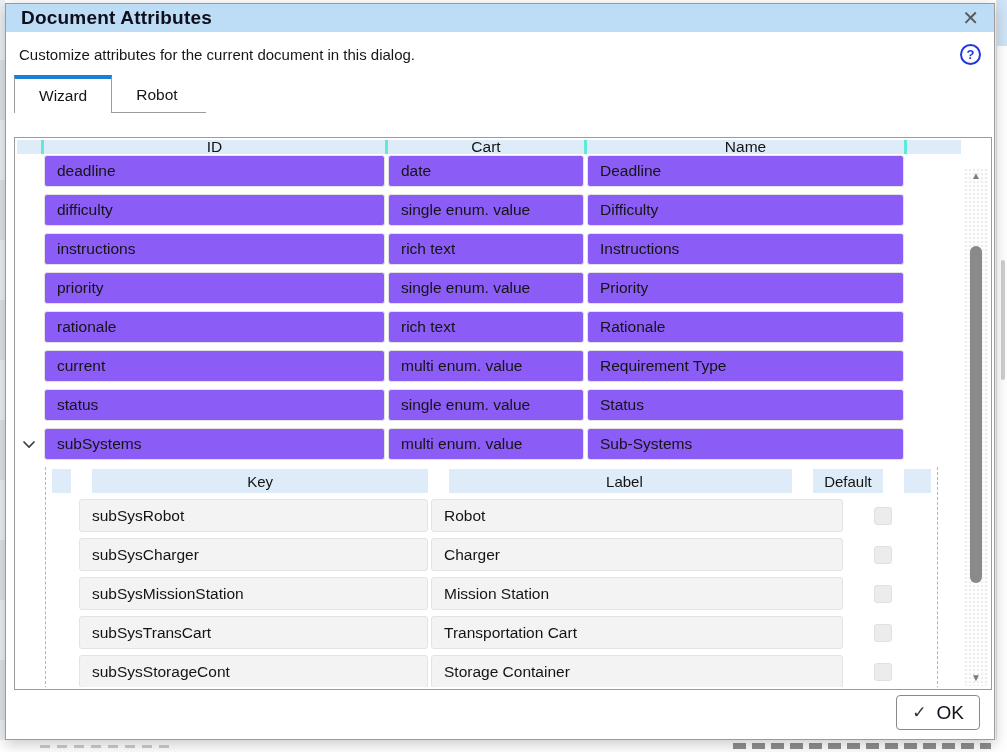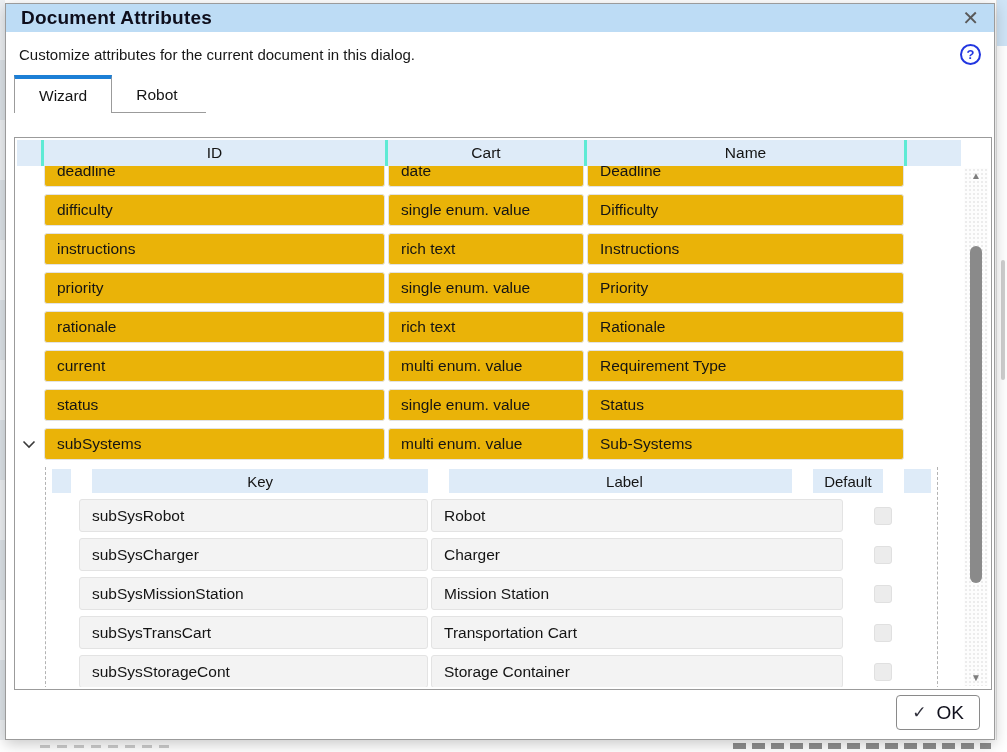--- a/index.html
+++ b/index.html
@@ -35,33 +35,33 @@
   .tabs{display:flex;align-items:stretch;margin:10px 0 0 8px;height:38px;}
   .tab{font-size:15.5px;color:#141414;display:flex;align-items:center;justify-content:center;
     padding:0 24px;box-sizing:border-box;background:#fff;}
   .tab.active{border:1px solid #9b9b9b;border-bottom:none;border-top:4px solid #1C7FD6;position:relative;z-index:2;}
   .tab.inactive{border-bottom:1px solid #9b9b9b;padding-top:3px;}
   .tabs .tail{width:4px;border-bottom:1px solid #9b9b9b;}
 
   
   .panel{position:absolute;left:8px;top:133px;width:978px;height:553px;border:1px solid #9b9b9b;
     box-sizing:border-box;background:#fff;}
-  .header-row{position:absolute;left:2px;right:30px;top:2px;height:26px;display:flex;gap:3px;
+  .header-row{position:absolute;left:2px;right:30px;top:2px;height:14px;display:flex;gap:3px;
     background:#5eead4;z-index:3;}
   .hcell{background:#DEEBF8;font-size:15.5px;color:#141414;display:flex;align-items:center;justify-content:center;}
   .h-corner{width:24px;}
   .h-id{width:341px;}
   .h-type{width:196px;}
   .h-name{width:317px;}
   .h-fill{flex:1;}
   .rows{position:absolute;left:2px;right:30px;top:2px;bottom:2px;overflow:hidden;padding-top:29px;}
   .arow{display:flex;gap:3px;height:32px;margin-bottom:7px;}
   .arow.clipped{margin-top:-14px;}
   .chev-col{width:24px;display:flex;align-items:center;justify-content:center;}
-  .cell{background:#eab308;border:1px solid #E3E3E3;border-radius:3px;font-size:15.5px;color:#141414;
+  .cell{background:#8b5cf6;border:1px solid #E3E3E3;border-radius:3px;font-size:15.5px;color:#141414;
     display:flex;align-items:center;padding-left:12px;box-sizing:border-box;height:32px;}
   .id-cell{width:341px;}
   .type-cell{width:196px;}
   .name-cell{width:317px;}
 
   
   .subtable{margin-left:28px;width:893px;box-sizing:border-box;
     border-left:1px dashed #b3b3b3;border-right:1px dashed #b3b3b3;border-bottom:1px dashed #b3b3b3;
     padding:2px 0 4px 0;}
   .subhead{display:flex;gap:21px;height:24px;margin:0 6px 6px 6px;}

